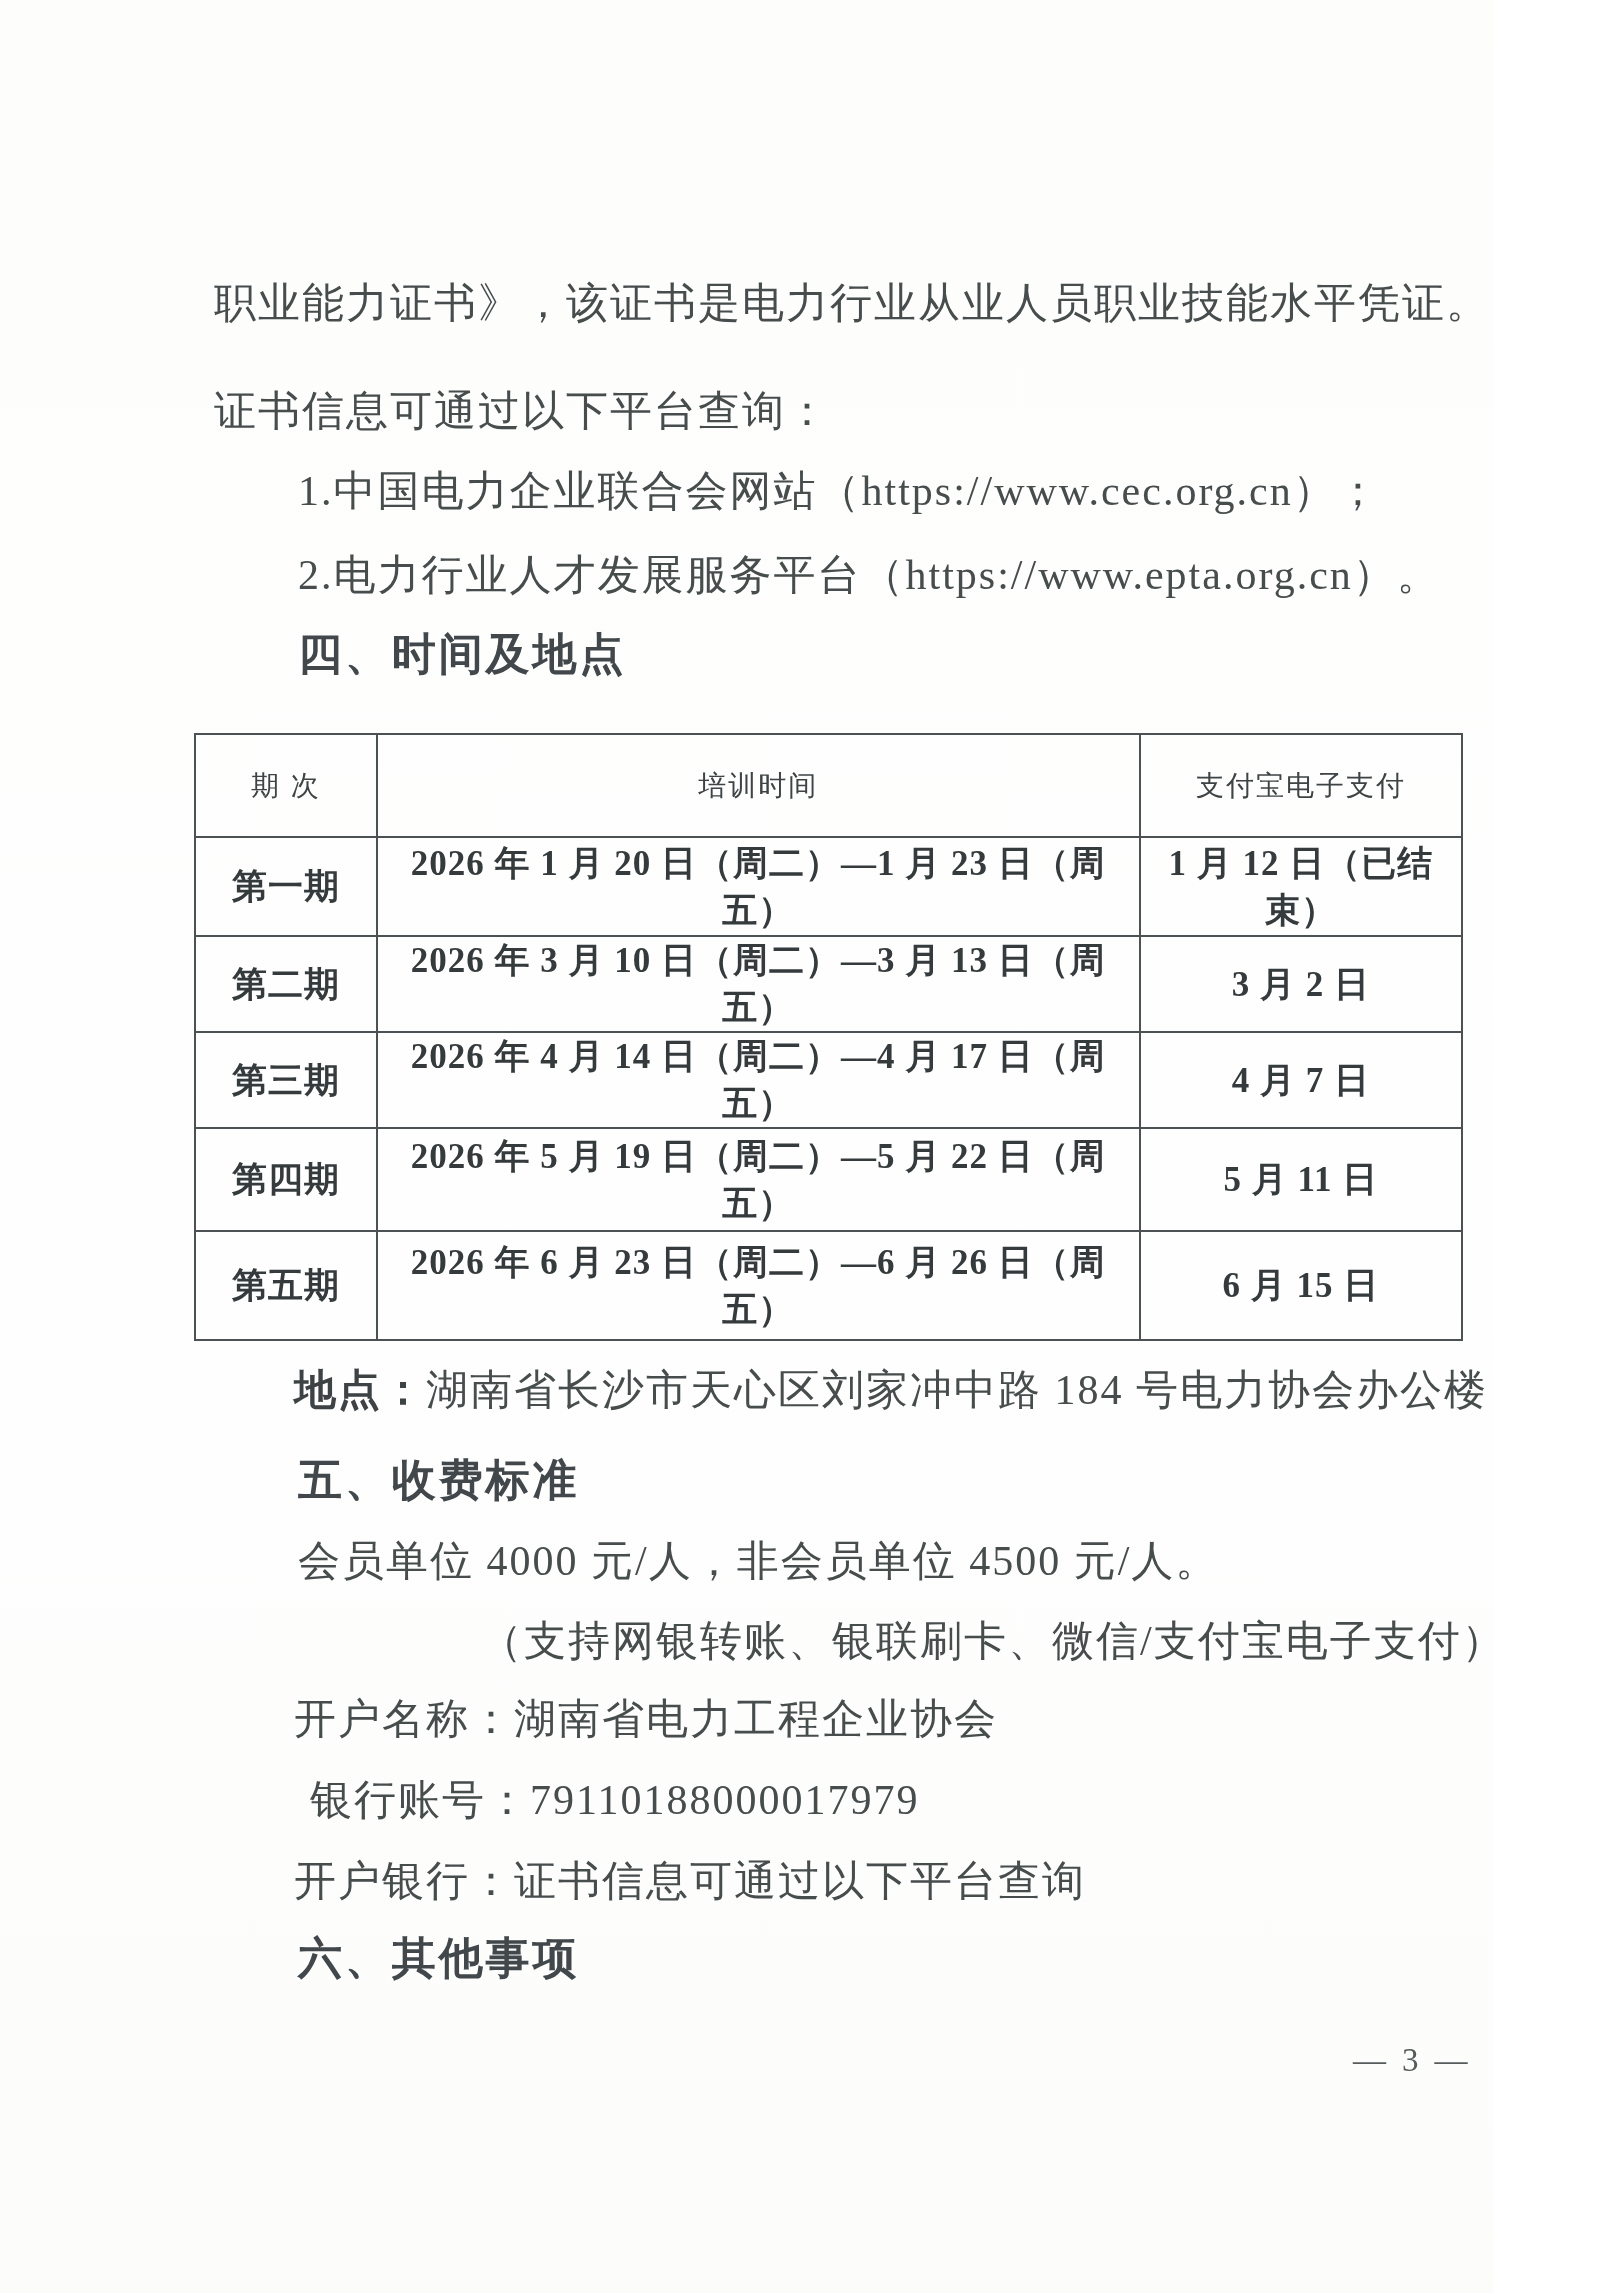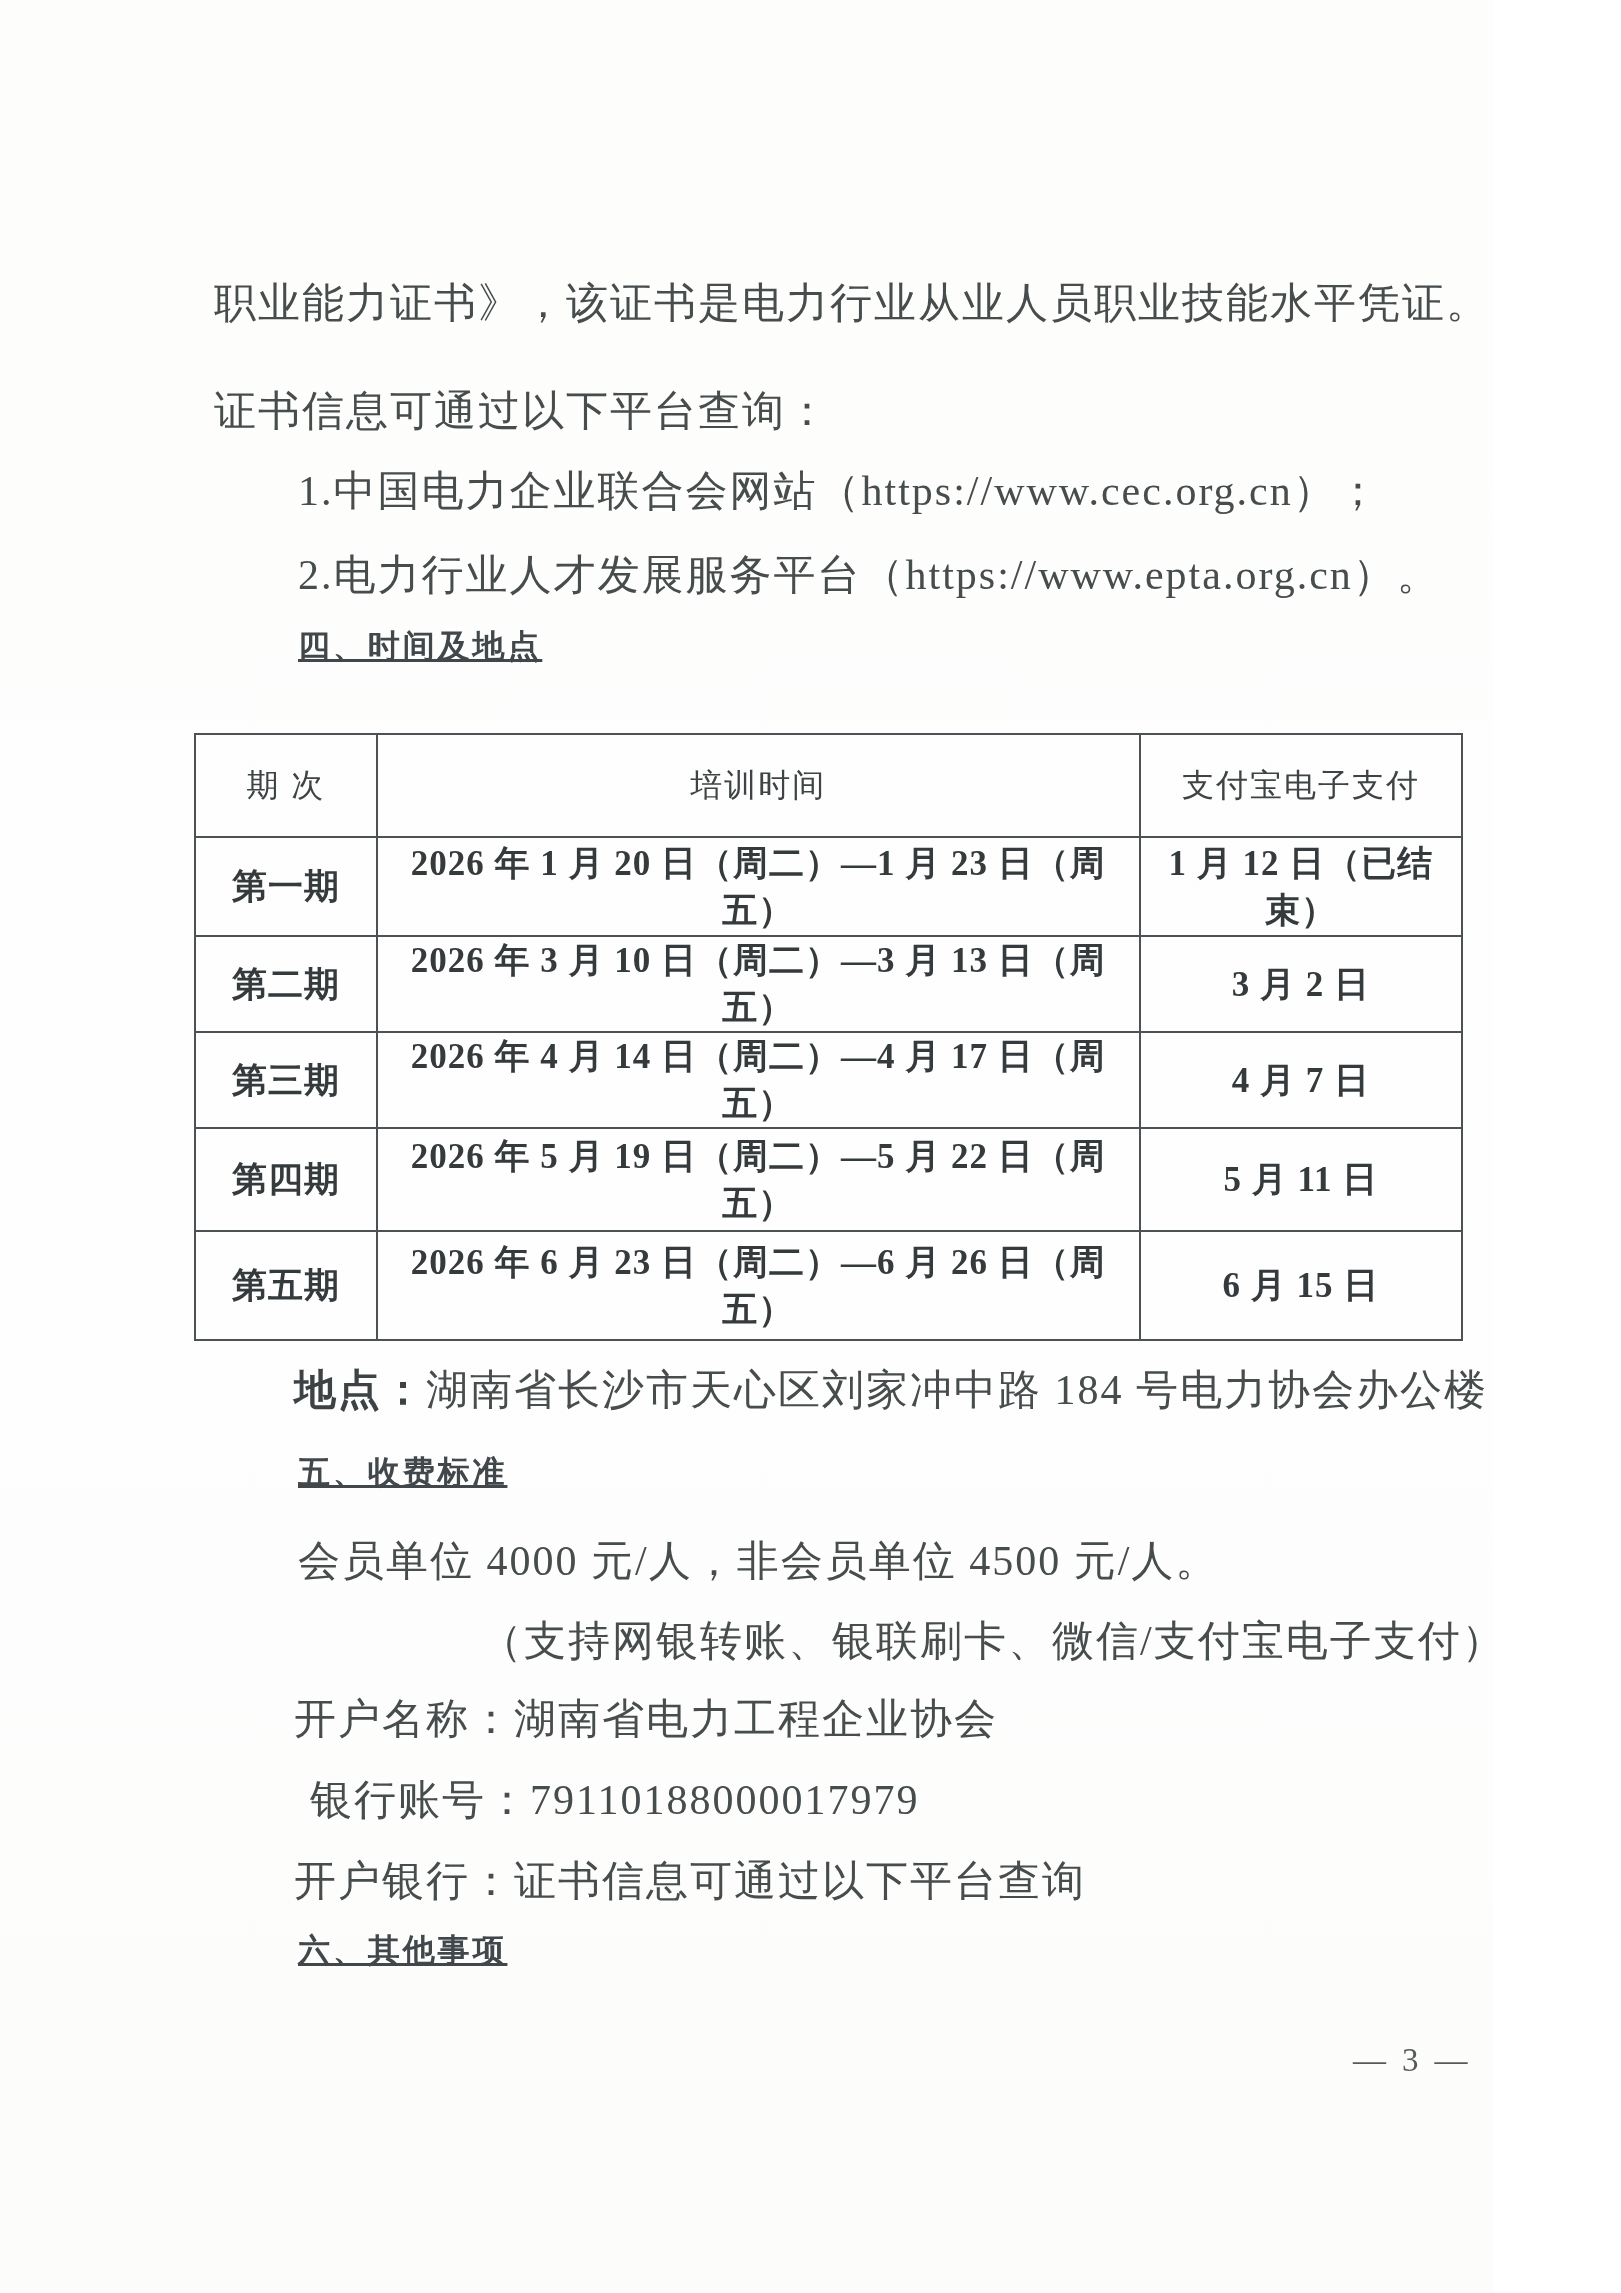--- a/index.html
+++ b/index.html
@@ -10,38 +10,38 @@
     overflow:hidden;
     color:#3f4446;
   }
   .abs{position:absolute;white-space:nowrap;}
   .body-text{
     font-family:"Liberation Serif","DejaVu Serif",serif;
     font-size:42px;line-height:1.25;letter-spacing:2px;color:#474c4d;
   }
   .heading{
     font-family:"Liberation Sans","DejaVu Sans",sans-serif;
-    font-weight:bold;font-size:32px;color:#41474a;letter-spacing:2.9px;text-decoration:underline;
+    font-weight:bold;font-size:44px;color:#41474a;letter-spacing:2.9px;
   }
   .doc-table{
     position:absolute;left:194px;top:733px;width:1225px;
     border-collapse:collapse;table-layout:fixed;
   }
   .doc-table td{
     border:2px solid #4c5153;
     text-align:center;vertical-align:middle;
     padding:0 5.9px;overflow:hidden;
   }
   .doc-table .col-session{width:168px;}
   .doc-table .col-time{width:749px;}
   .doc-table .col-deadline{width:309px;}
   .doc-table tr.hdr td{
     height:101px;
     font-family:"Liberation Sans","DejaVu Sans",sans-serif;
-    font-weight:normal;font-size:32px;color:#3e4345;letter-spacing:2px;
+    font-weight:normal;font-size:28px;color:#3e4345;letter-spacing:2px;
     border-bottom-width:2.9px;
   }
   .doc-table tr.r td{
     font-family:"Liberation Serif","DejaVu Serif",serif;
     font-weight:bold;font-size:35px;color:#353a3c;letter-spacing:1px;
   }
   .doc-table tr.r1 td{height:97px;}
   .doc-table tr.r2 td{height:91px;}
   .doc-table tr.r3 td{height:89px;}
   .doc-table tr.r4 td{height:101px;}

